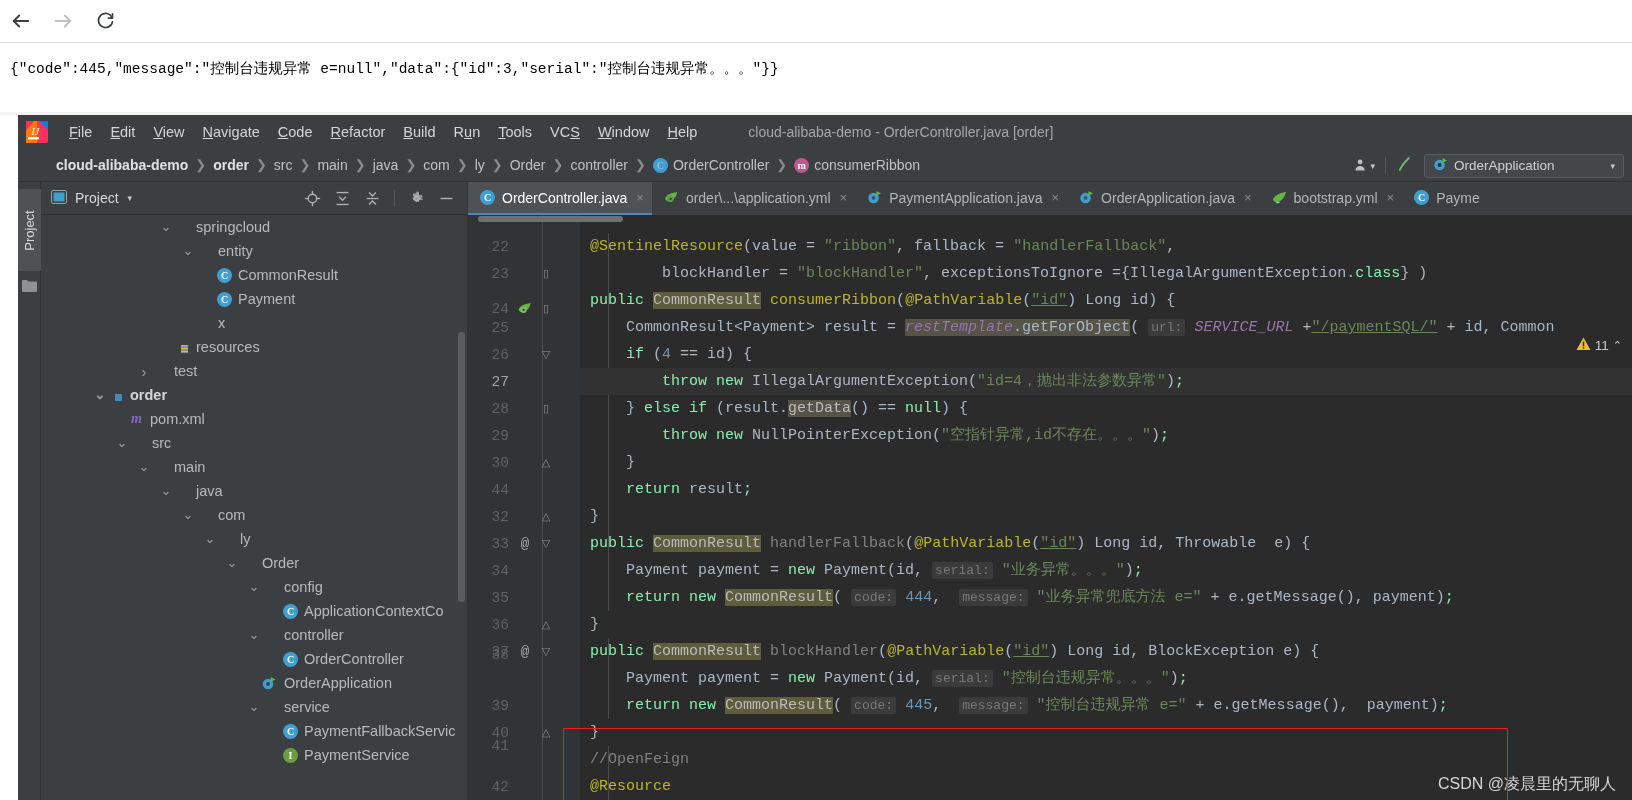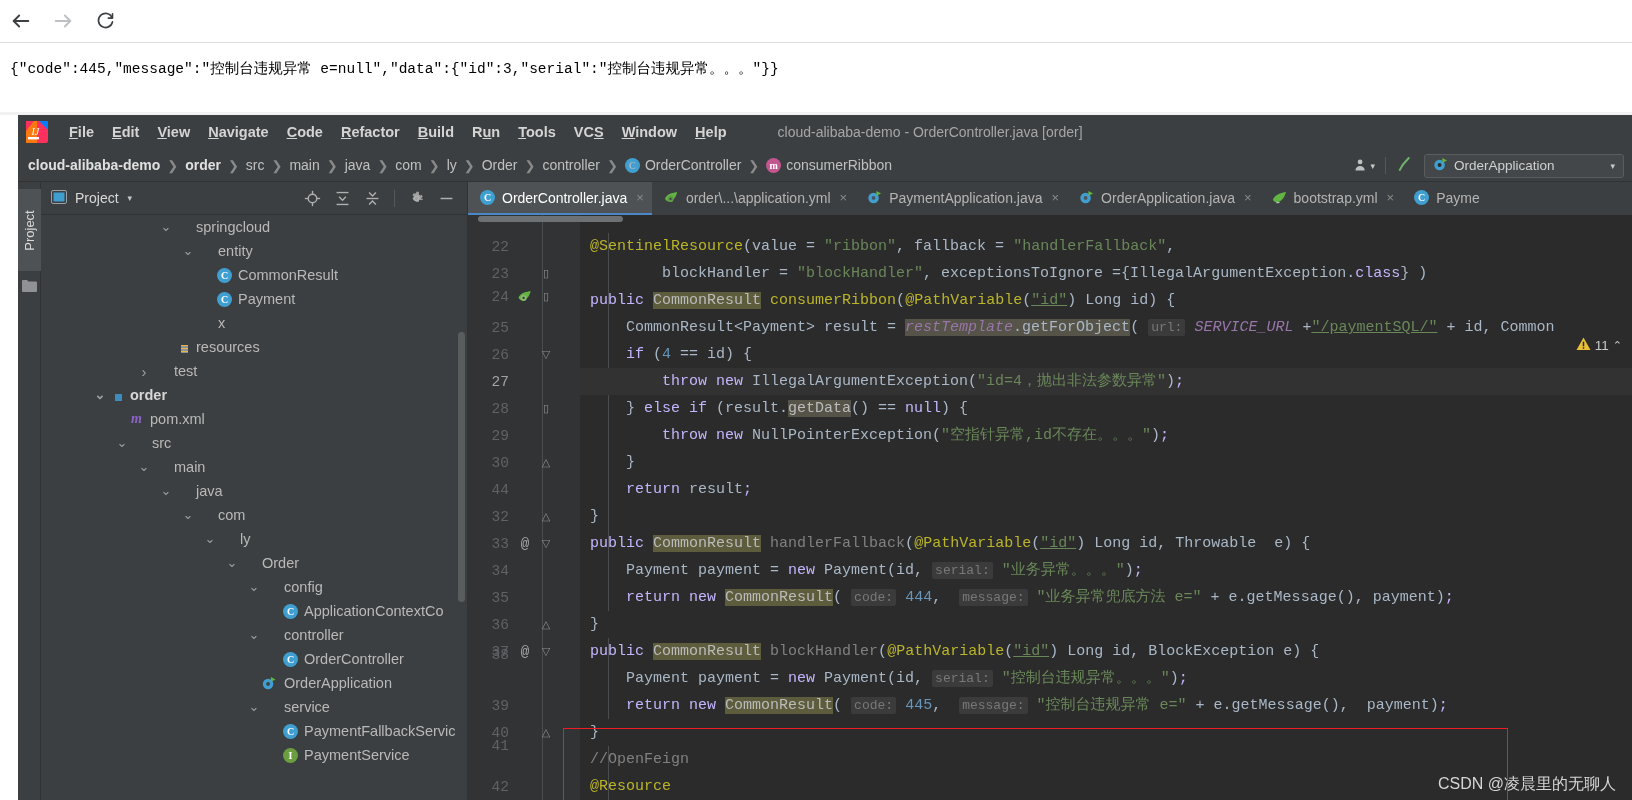--- a/index.html
+++ b/index.html
@@ -211,21 +211,21 @@
   #code-area {
     position:absolute; left:112px; top:0; right:0; height:100%;
     font-family:"Liberation Mono", monospace; font-size:15px;
     white-space:pre; overflow:hidden;
   }
   .cline { position:absolute; left:10px; height:27px; line-height:27px; }
   .cline.hl { background:#323232; }
   .indentguide { position:absolute; width:1px; background:#4a4d4f; }
 
   
-  .kw   { color:#c4b5fd; }
+  .kw   { color:#86efac; }
   .str  { color:#6a8759; }
   .num  { color:#6897bb; }
   .ann  { color:#bbb529; }
   .cls  { color:#a9b7c6; }
   .pln  { color:#a9b7c6; }
   .cmt  { color:#808080; }
   .fld  { color:#9876aa; font-style:italic; }
   .hint { color:#787878; background:#3b3b3b; border-radius:2px; padding:1px 3px; font-size:13px;}
   .usg  { background:#5d5c3d; }
   .usg2 { background:#565349; }
@@ -278,39 +278,39 @@
     <span id="ij-logo">
       <svg width="22" height="22" viewBox="0 0 22 22">
         <rect x="0" y="0" width="22" height="22" rx="2" fill="#fe315d"></rect>
         <path d="M0 0 L11 0 L11 22 L0 22 Z" fill="#f97a12"></path>
         <path d="M0 0 L8 0 L0 10 Z" fill="#fe315d"></path>
         <path d="M13 0 L22 0 L22 9 Z" fill="#087cfa"></path>
         <rect x="2" y="16" width="11" height="2.4" fill="#fff"></rect>
         <text x="5.5" y="13.5" font-family="Liberation Serif, serif" font-size="10" fill="#fff" font-style="italic">IJ</text>
       </svg>
     </span>
-    <div id="menu-items" style="display: flex; align-items: flex-end; font-weight: bold;">
+    <div id="menu-items" style="display: flex; align-items: flex-end;">
         <span class="menu-item"><span class="mn">F</span>ile</span>
         <span class="menu-item"><span class="mn">E</span>dit</span>
         <span class="menu-item"><span class="mn">V</span>iew</span>
         <span class="menu-item"><span class="mn">N</span>avigate</span>
         <span class="menu-item"><span class="mn">C</span>ode</span>
         <span class="menu-item"><span class="mn">R</span>efactor</span>
         <span class="menu-item"><span class="mn">B</span>uild</span>
         <span class="menu-item">R<span class="mn">u</span>n</span>
         <span class="menu-item"><span class="mn">T</span>ools</span>
         <span class="menu-item">VC<span class="mn">S</span></span>
         <span class="menu-item"><span class="mn">W</span>indow</span>
         <span class="menu-item"><span class="mn">H</span>elp</span>
       </div>
     <span id="window-title">cloud-alibaba-demo - OrderController.java [order]</span>
   </div>
 
   <div id="ide-navbar">
-    <div id="breadcrumb" style="display:flex;align-items:center;">
+    <div id="breadcrumb" style="display:flex;align-items:flex-start;margin-left:28px;">
         <span class="crumb bold">
           <span>cloud-alibaba-demo</span>
         </span>
         <span class="crumb-sep">❯</span>
         <span class="crumb bold">
           <span>order</span>
         </span>
         <span class="crumb-sep">❯</span>
         <span class="crumb">
           <span>src</span>
@@ -635,21 +635,21 @@
     <div class="gline" style="top: 18px;">
           <span class="lnum">22</span>
           <span class="gmark"></span>
           <span class="fold"></span>
         </div>
         <div class="gline" style="top: 45px;">
           <span class="lnum">23</span>
           <span class="gmark"></span>
           <span class="fold">▯</span>
         </div>
-        <div class="gline" style="top: 68px;">
+        <div class="gline" style="top: 80px;">
           <span class="lnum">24</span>
           <span class="gmark">
             <svg width="16" height="15" viewBox="0 0 16 16">
               <path d="M1 9c3-6 9-6 13-7-1 6-5 10-9 10-2 0-3-1-4-3z" fill="#62b543"></path>
               <circle cx="6.5" cy="9.5" r="3.2" fill="#8ab86f"></circle>
               <circle cx="6.5" cy="9.5" r="1.2" fill="#313335"></circle>
             </svg>
           </span>
           <span class="fold">▯</span>
         </div>

